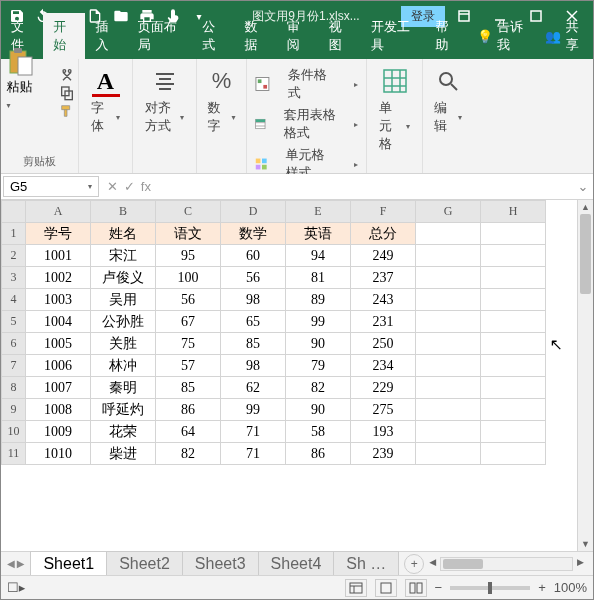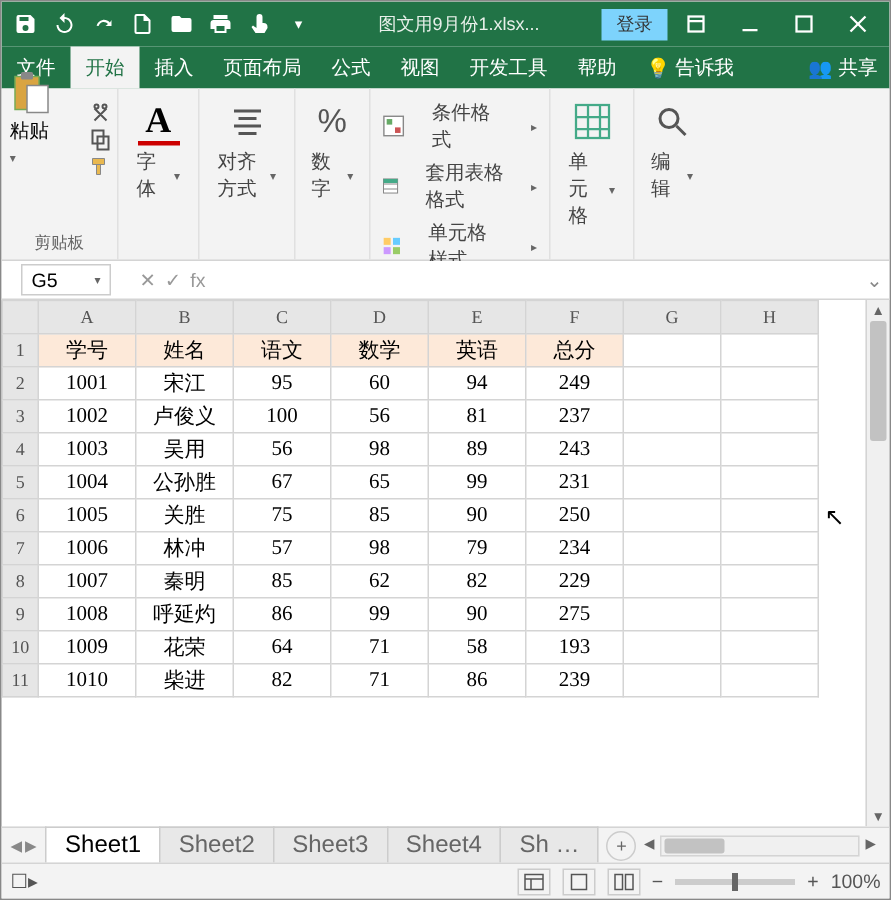--- a/index.html
+++ b/index.html
@@ -28,21 +28,21 @@
 .dd{font-size:8px;color:#666}
 .styles-list{display:flex;flex-direction:column;gap:2px;padding:2px 0}
 .style-row{display:flex;align-items:center;gap:18px;font-size:12px;color:#444;cursor:pointer;padding:1px 2px}
 .style-row .si{width:16px;height:16px}
 .clip-top{display:flex;gap:18px;height:48px}
 .clip-paste{display:flex;flex-direction:column;align-items:center;justify-content:flex-end;gap:2px;padding:0 4px;cursor:pointer}
 .clip-side{display:flex;flex-direction:column;gap:2px;padding-top:4px}
 .mini{width:20px;height:20px;display:flex;align-items:center;justify-content:center;cursor:pointer}
 
 .fxbar{display:flex;align-items:center;height:26px;border-bottom:1px solid #d4d4d4;background:#fff}
-.namebox{width:60px;border:1px solid #ccc;margin:13px;padding:2px 6px;font-size:12px;display:flex;align-items:center;justify-content:space-between;cursor:text}
+.namebox{width:96px;border:1px solid #ccc;margin:2px;padding:2px 6px;font-size:12px;display:flex;align-items:center;justify-content:space-between;cursor:text}
 .fx-btns{display:flex;gap:6px;padding:0 6px;color:#999}
 .fx-btns span{cursor:pointer}
 .fx-input{flex:1;border:none;outline:none;padding:2px 6px;font-size:12px}
 .fx-expand{width:20px;text-align:center;color:#888;cursor:pointer}
 
 .grid-wrap{flex:1;display:flex;overflow:hidden;position:relative}
 .sheet{border-collapse:collapse;table-layout:fixed}
 .sheet th,.sheet td{border:1px solid #d4d4d4;font-size:14px;font-family:SimSun,serif;height:22px;padding:0;text-align:center;background:#fff}
 .sheet th{background:#e6e6e6;font-weight:normal;color:#555;font-size:12px}
 .sheet .corner{background:#e6e6e6;width:24px}
@@ -136,20 +136,22 @@
       </svg>
     </div>
 </div>
 
 <div class="tabs">
   <div class="tab">文件</div>
   <div class="tab active">开始</div>
   <div class="tab">插入</div>
   <div class="tab">页面布局</div>
   <div class="tab">公式</div>
+  <div class="tab">数据</div>
+  <div class="tab">审阅</div>
   <div class="tab">视图</div>
   <div class="tab">开发工具</div>
   <div class="tab">帮助</div>
   <div class="tab" style="display:flex;align-items:center;gap:3px">
       <span>💡</span>
       <span>告诉我</span>
     </div>
   <div class="spacer"></div>
   <div class="share">
       <span>👥</span>

